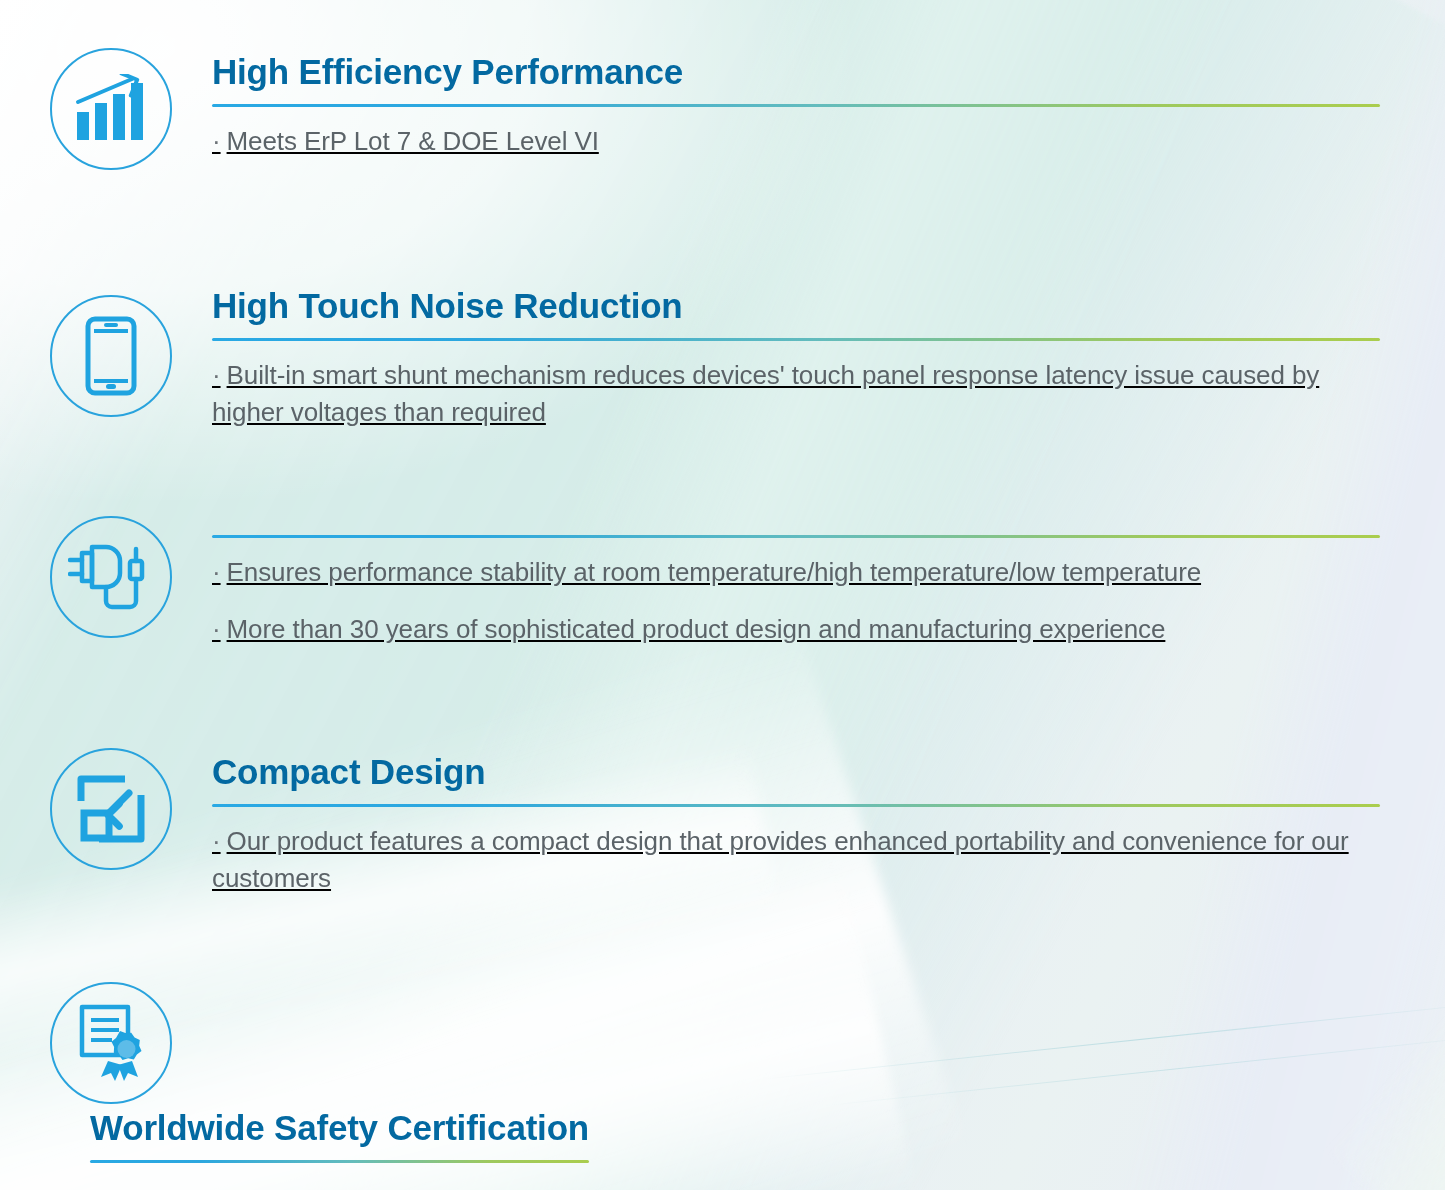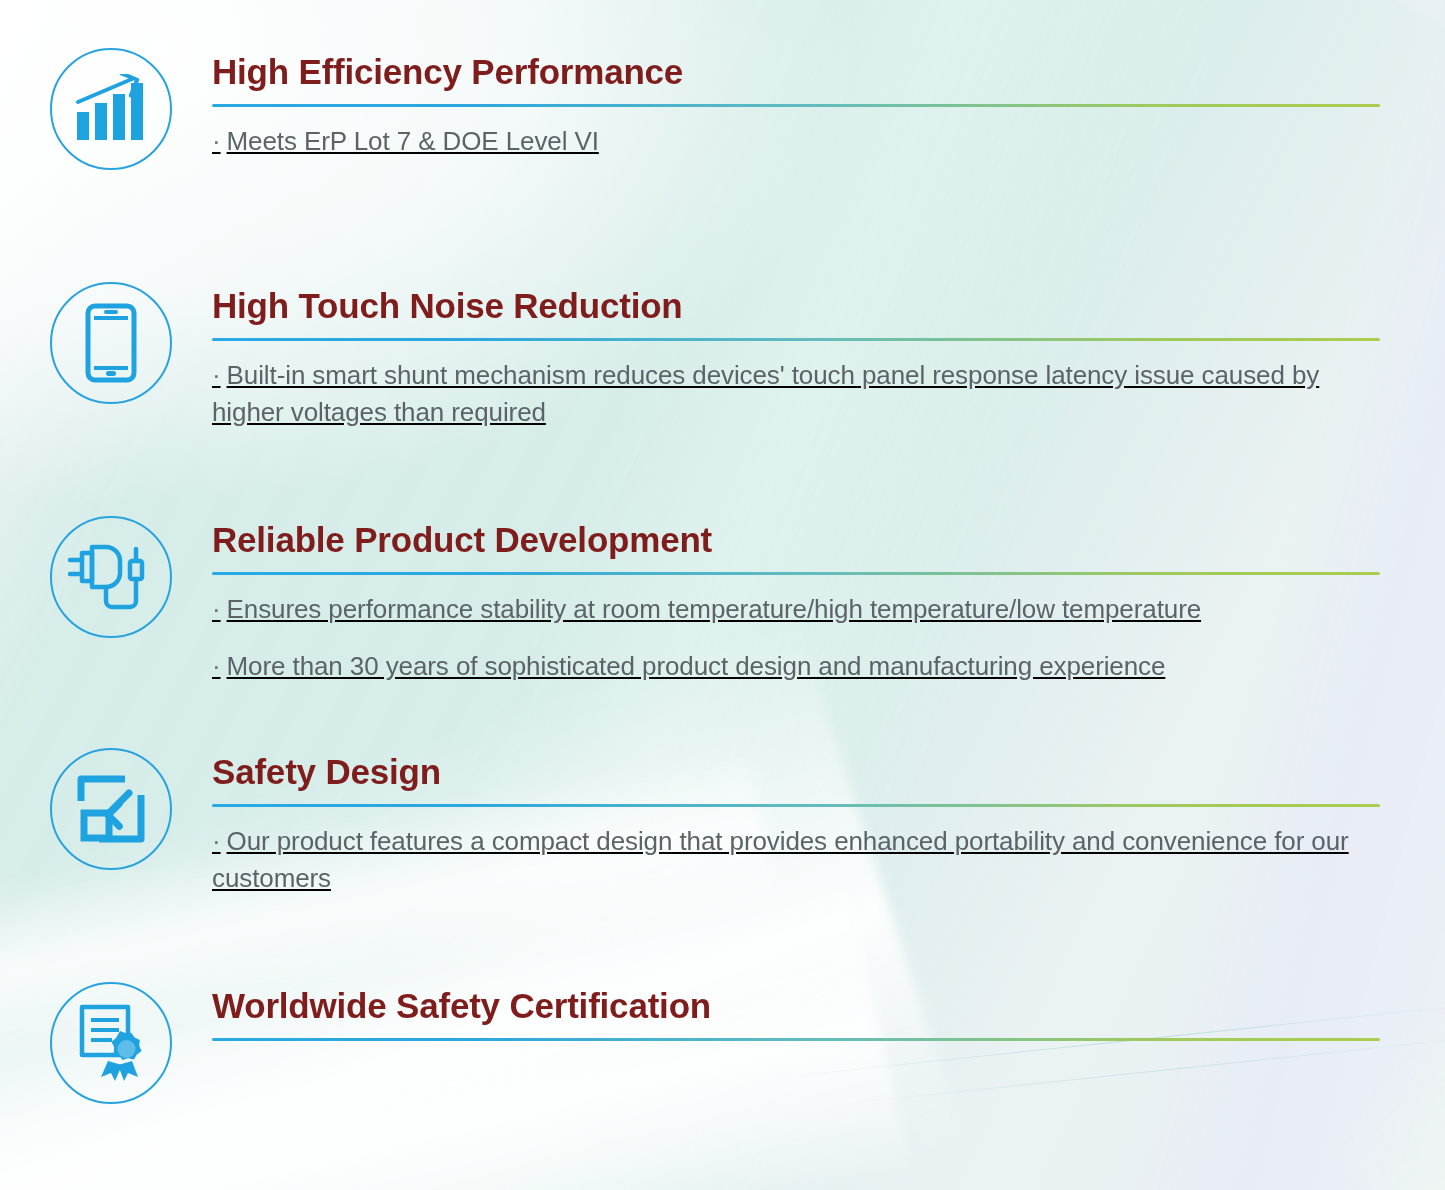--- a/index.html
+++ b/index.html
@@ -179,21 +179,21 @@
 
   .feature-body {
     flex: 1 1 auto;
     margin-left: 40px;
     padding-top: 6px;
     min-width: 0;
   }
   .feature-title {
     font-size: 35px;
     font-weight: bold;
-    color: #7f1d1d;
+    color: #0369a1;
     letter-spacing: -0.2px;
     line-height: 1.05;
     margin: 0;
     white-space: nowrap;
   }
   .feature-rule {
     height: 3px;
     margin-top: 13px;
     background: linear-gradient(90deg, #29a9e4 0%, #2ca7df 22%, #63bcbd 52%, #9ec95e 80%, #aacd4e 100%);
     border-radius: 2px;
@@ -250,21 +250,21 @@
       </div>
       <div class="feature-body">
         <h2 class="feature-title">High Efficiency Performance</h2>
         <div class="feature-rule"></div>
         <ul class="feature-lines">
           <li class="feature-line"><span class="bullet-dot">·</span><span>Meets ErP Lot 7 &amp; DOE Level VI</span></li>
         </ul>
       </div>
     </li>
 
-    <li class="feature" style="top:282px;">
+    <li class="feature" style="top:282px;align-items:center;">
       <div class="icon-badge">
         <svg width="52" height="80" viewBox="0 0 52 80" fill="none">
           <rect x="3" y="3" width="46" height="74" rx="7" stroke="#1fa3e0" stroke-width="5"></rect>
           <rect x="9" y="15" width="34" height="50" fill="#ffffff" fill-opacity="0.0"></rect>
           <line x1="9" y1="15" x2="43" y2="15" stroke="#1fa3e0" stroke-width="4"></line>
           <line x1="9" y1="65" x2="43" y2="65" stroke="#1fa3e0" stroke-width="4"></line>
           <rect x="19" y="7" width="14" height="4" rx="2" fill="#1fa3e0"></rect>
           <rect x="21" y="68" width="10" height="5" rx="2.5" fill="#1fa3e0"></rect>
         </svg>
       </div>
@@ -283,49 +283,48 @@
           <path d="M24 8 H38 a14 14 0 0 1 14 14 V34 a14 14 0 0 1 -14 14 H24 Z" stroke="#1fa3e0" stroke-width="4.5" stroke-linejoin="round"></path>
           <rect x="14" y="14" width="10" height="28" stroke="#1fa3e0" stroke-width="4.5" stroke-linejoin="round"></rect>
           <line x1="2" y1="21" x2="14" y2="21" stroke="#1fa3e0" stroke-width="4.5" stroke-linecap="round"></line>
           <line x1="2" y1="35" x2="14" y2="35" stroke="#1fa3e0" stroke-width="4.5" stroke-linecap="round"></line>
           <path d="M38 48 V62 a6 6 0 0 0 6 6 H62 a6 6 0 0 0 6 -6 V40" stroke="#1fa3e0" stroke-width="4.5" stroke-linecap="round" stroke-linejoin="round"></path>
           <rect x="62" y="22" width="12" height="18" rx="2" stroke="#1fa3e0" stroke-width="4.5"></rect>
           <line x1="68" y1="10" x2="68" y2="22" stroke="#1fa3e0" stroke-width="4.5" stroke-linecap="round"></line>
         </svg>
       </div>
       <div class="feature-body">
-        <h2 class="feature-title">Reliable Product Development</h2>
         <div class="feature-rule"></div>
         <ul class="feature-lines">
           <li class="feature-line"><span class="bullet-dot">·</span><span>Ensures performance stability at room temperature/high temperature/low temperature</span></li>
           <li class="feature-line" style="margin-top:20px;"><span class="bullet-dot">·</span><span>More than 30 years of sophisticated product  design and manufacturing experience</span></li>
         </ul>
       </div>
     </li>
 
     <li class="feature" style="top:748px;">
       <div class="icon-badge">
         <svg width="72" height="72" viewBox="0 0 72 72" fill="none">
           <path d="M6 28 V6 H50" stroke="#1fa3e0" stroke-width="7" stroke-linejoin="round"></path>
           <path d="M66 22 V66 H24" stroke="#1fa3e0" stroke-width="7" stroke-linejoin="round"></path>
           <rect x="9" y="40" width="25" height="25" stroke="#1fa3e0" stroke-width="7"></rect>
           <path d="M54 20 L33 41" stroke="#1fa3e0" stroke-width="7" stroke-linecap="round"></path>
           <path d="M33 26 L33 42 L49 42" stroke="#1fa3e0" stroke-width="7" stroke-linecap="round" stroke-linejoin="round" transform="rotate(45 33 42)"></path>
         </svg>
       </div>
       <div class="feature-body">
-        <h2 class="feature-title">Safety Design</h2>
+        <h2 class="feature-title">Compact Design</h2>
         <div class="feature-rule"></div>
         <ul class="feature-lines">
           <li class="feature-line"><span class="bullet-dot">·</span><span>Our product features a compact design that provides enhanced portability and convenience for our customers</span></li>
         </ul>
       </div>
     </li>
 
-    <li class="feature" style="top:982px;">
+    <li class="feature" style="top:982px;flex-direction:column;">
       <div class="icon-badge">
         <svg width="74" height="80" viewBox="0 0 74 80" fill="none">
           <path d="M8 4 H54 V52 H8 Z" stroke="#1fa3e0" stroke-width="4.5" stroke-linejoin="round"></path>
           <line x1="17" y1="17" x2="45" y2="17" stroke="#1fa3e0" stroke-width="4"></line>
           <line x1="17" y1="27" x2="45" y2="27" stroke="#1fa3e0" stroke-width="4"></line>
           <line x1="17" y1="37" x2="38" y2="37" stroke="#1fa3e0" stroke-width="4"></line>
           <path d="M34 58 L27 74 L37 70 L41 78 L48 62 Z" fill="#1fa3e0"></path>
           <path d="M58 58 L64 74 L54 70 L50 78 L44 62 Z" fill="#1fa3e0"></path>
           <path d="M46 28 l5.4 2.1 5.8 -0.4 3.4 4.7 5.2 2.6 -0.6 5.8 2.3 5.3 -4.6 3.5 -3.1 4.9 -5.7 -1.2 -5.6 1.6 -3.4 -4.7 -5.3 -2.4 0.3 -5.8 -2.6 -5.2 4.5 -3.7 Z" fill="#1fa3e0"></path>
           <circle cx="52.5" cy="46" r="9" fill="#ffffff" fill-opacity="0.28"></circle>

